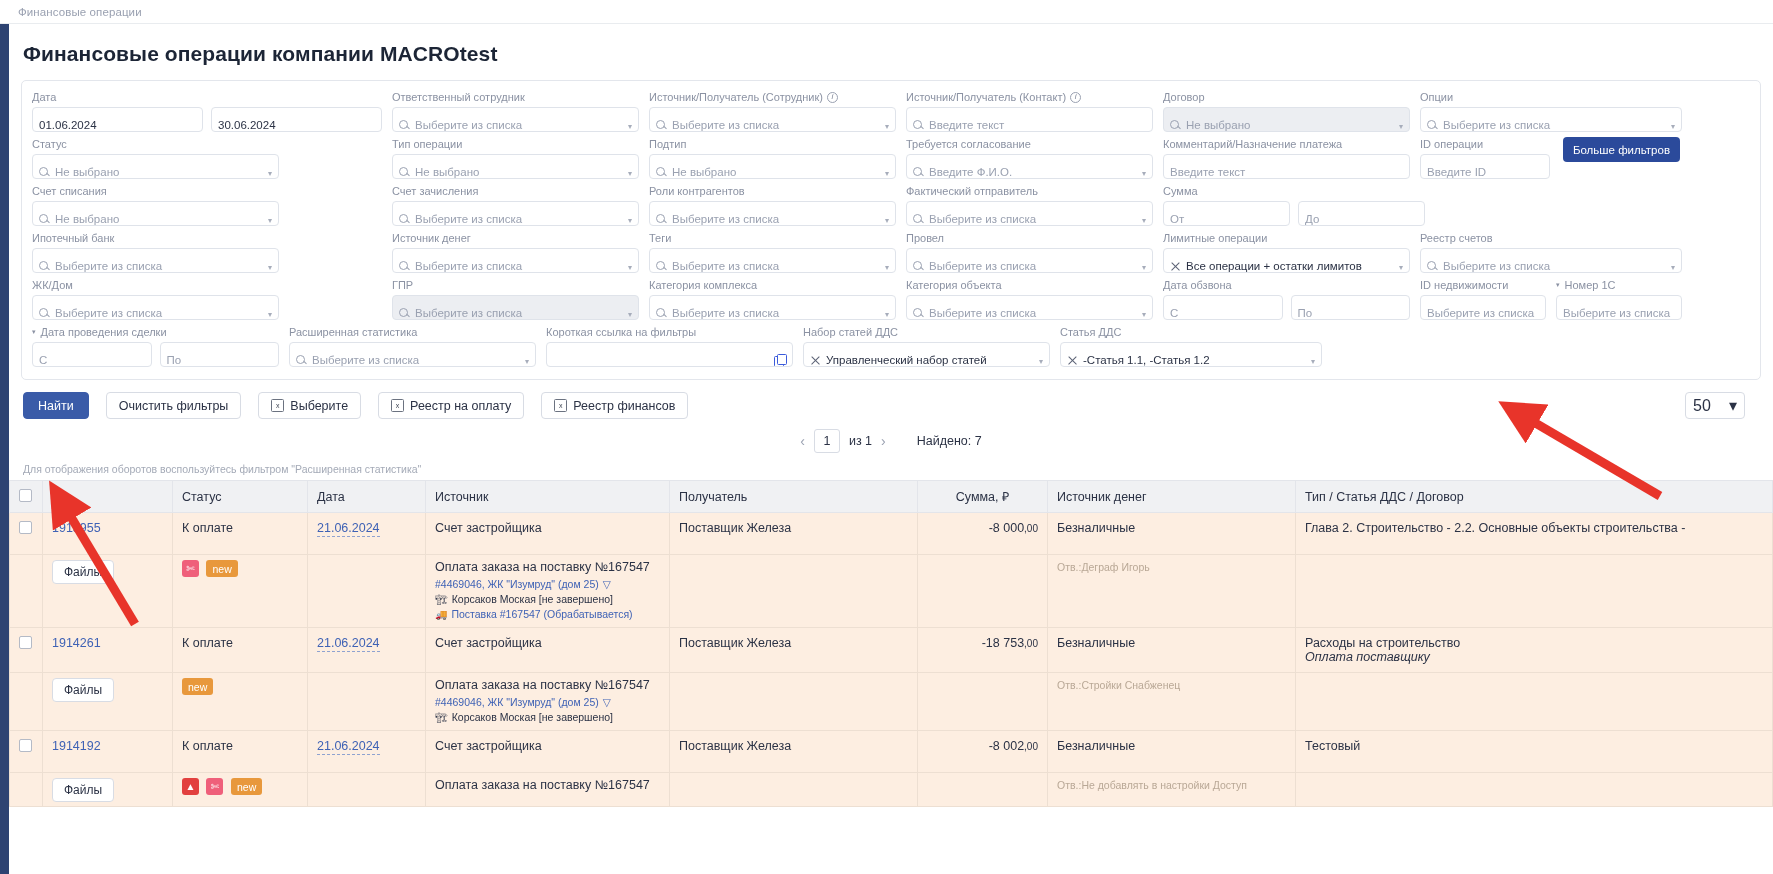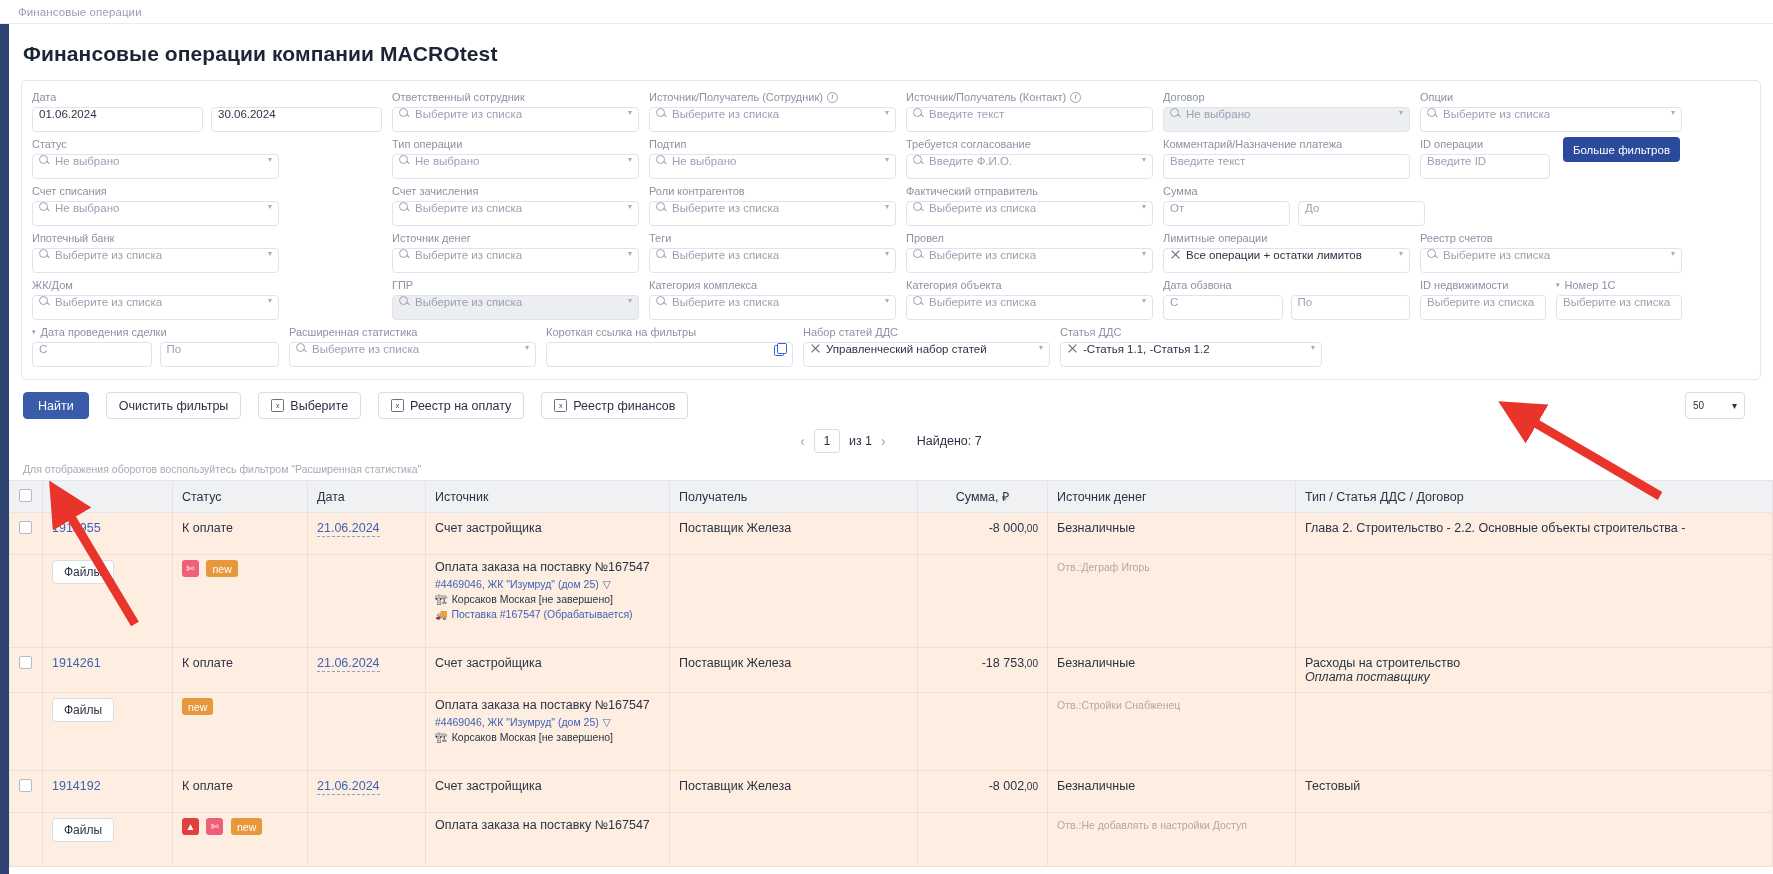--- a/index.html
+++ b/index.html
@@ -92,21 +92,21 @@
   .flabel .caret-small {
     font-size: 7px; color: #8b92a3; margin-right: 1px;
   }
 
   .fin {
     height: 25px;
     border: 1px solid #dfe3ea;
     border-radius: 4px;
     background: #fff;
     display: flex;
-    align-items: flex-start;
+    align-items: flex-end;
     padding: 0 6px;
     font-size: 11.5px;
     color: #9aa1b1;
     gap: 5px;
     position: relative;
     white-space: nowrap;
     overflow: hidden;
   }
   .fin.disabled { background: #eceef2; border-color: #dfe3ea; }
   .fin.value { color: #2b3245; }
@@ -225,21 +225,21 @@
   .per-page {
     margin-left: auto;
     width: 60px;
     height: 27px;
     border: 1px solid #d8dce4;
     border-radius: 4px;
     display: flex;
     align-items: center;
     justify-content: space-between;
     padding: 0 7px;
-    font-size: 10px;
+    font-size: 16px;
     color: #2b3245;
     background: #fff;
     margin-right: 14px;
   }
 
   
   .pager {
     display: flex;
     align-items: center;
     justify-content: center;
@@ -293,21 +293,21 @@
   table.grid td {
     background: #fdeee1;
     border-bottom: 1px solid #eddfd2;
     border-right: 1px solid #eddfd2;
     padding: 8px 9px;
     vertical-align: top;
     color: #2b3245;
   }
   table.grid td:first-child { border-left: 1px solid #eddfd2; }
   tr.main-row td { height: 42px; }
-  tr.sub-row td { padding-top: 5px; padding-bottom: 24px; }
+  tr.sub-row td { padding-top: 5px; padding-bottom: 4px; }
   td.num { text-align: right; white-space: nowrap; }
 
   .cb {
     width: 13px; height: 13px;
     border: 1px solid #b4bac6;
     border-radius: 2px;
     background: #fff;
     display: inline-block;
   }
   .lnk { color: #3f62b5; cursor: pointer; }

